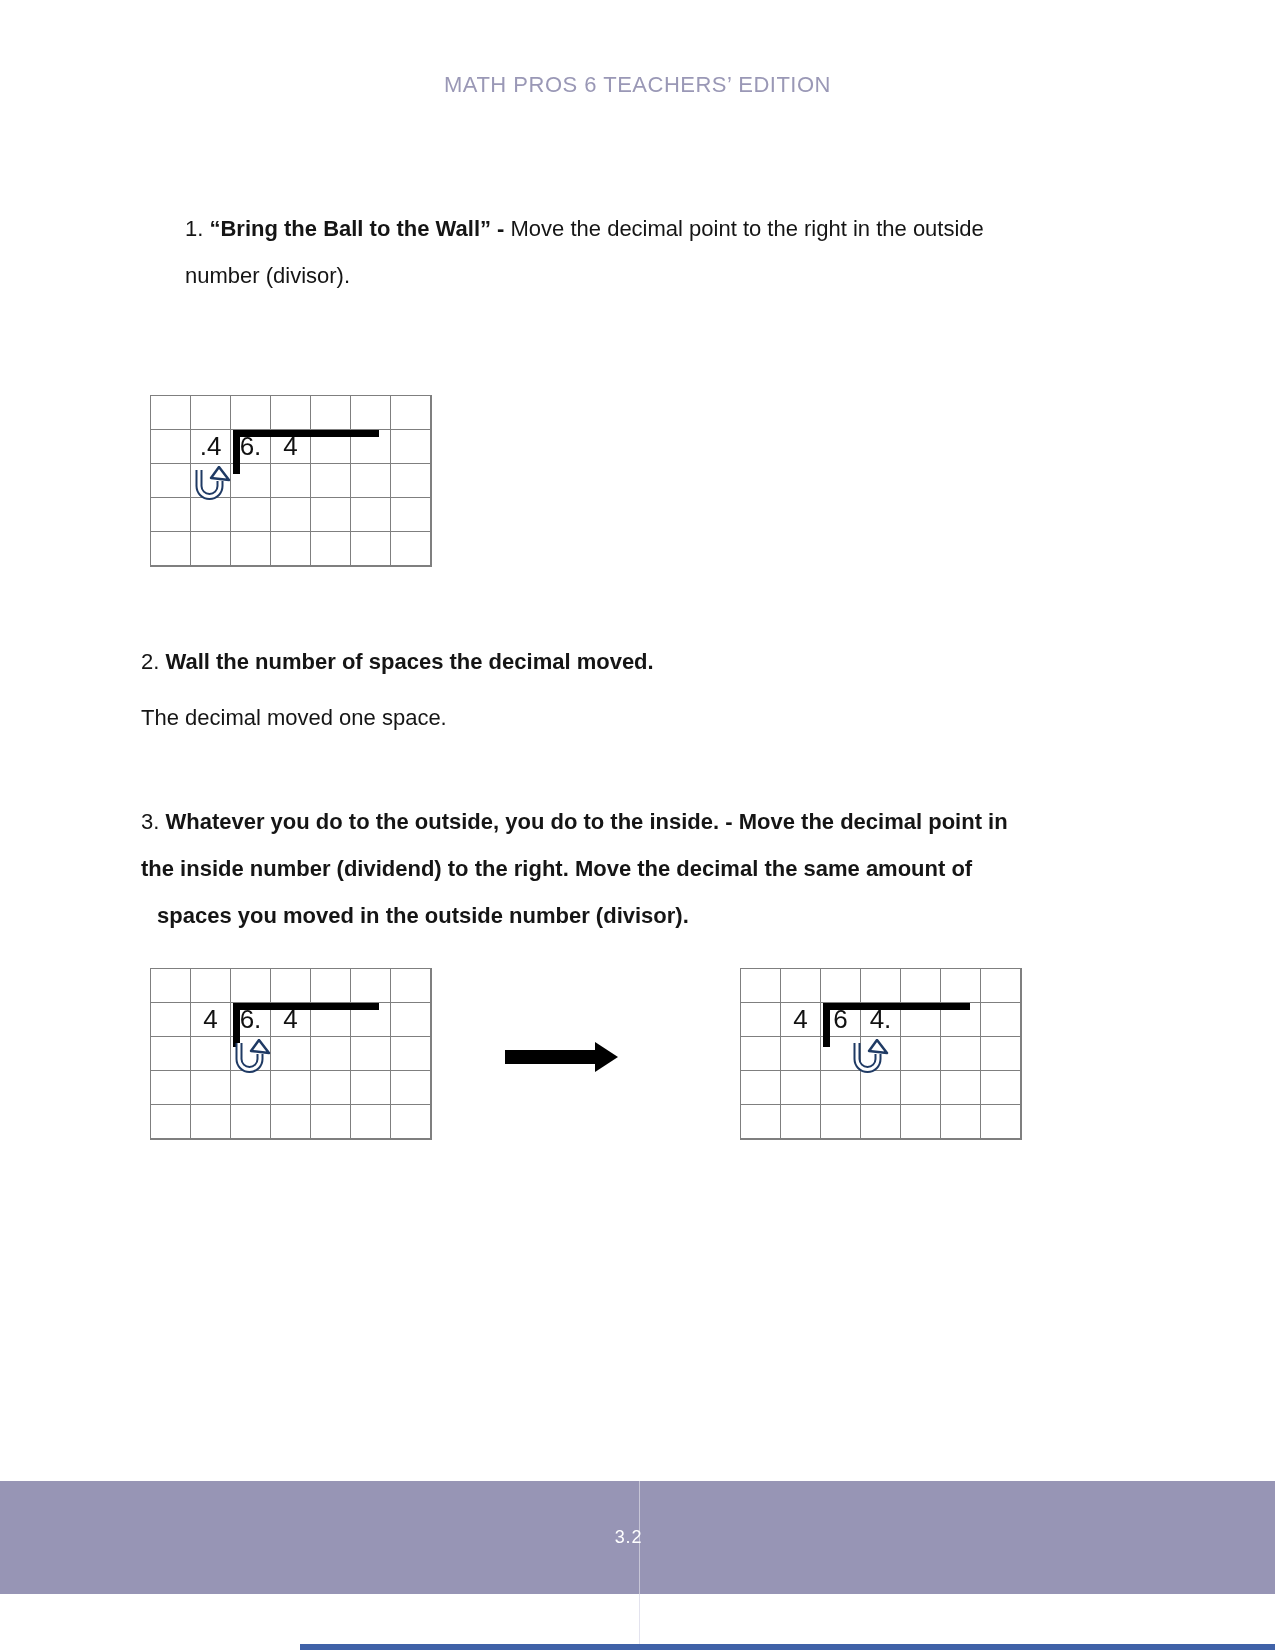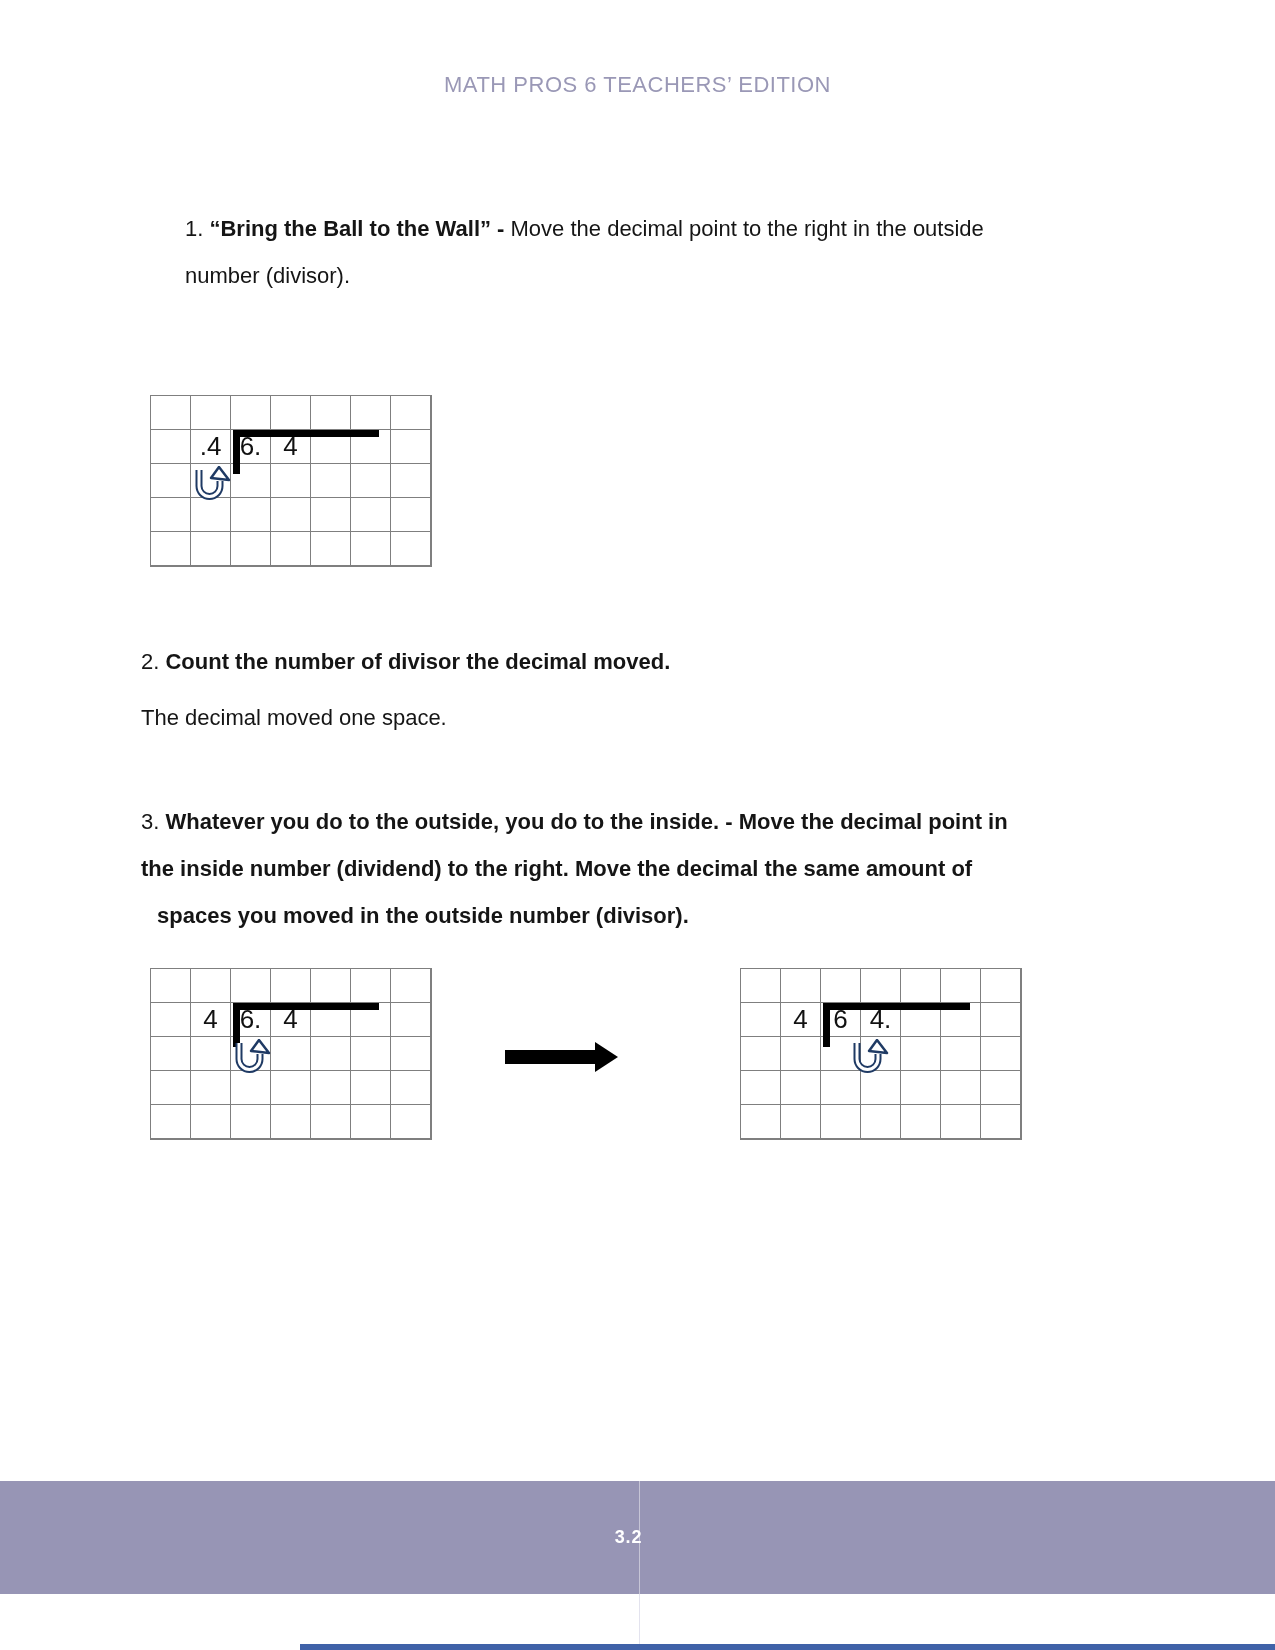--- a/index.html
+++ b/index.html
@@ -36,21 +36,21 @@
   .black-arrow .shaft{position:absolute;left:0;top:8px;width:90px;height:14px;background:#000;}
   .black-arrow .head{position:absolute;left:90px;top:0;width:0;height:0;
       border-left:23px solid #000;border-top:15px solid transparent;border-bottom:15px solid transparent;}
 
   
   .footer-band{position:absolute;left:0;top:1481px;width:100%;height:113px;background:#9795b5;}
   .footer-divider{position:absolute;left:639px;top:0;width:1px;height:100%;background:rgba(255,255,255,0.45);}
   .footer-text{position:absolute;left:0;top:0;width:100%;height:100%;
       display:flex;align-items:center;justify-content:center;
       color:#ffffff;font-size:18px;letter-spacing:0.8px;}
-  .footer-text .num{font-weight:700;margin-right:18px;}
+  .footer-text .num{font-weight:400;margin-right:18px;}
   .below-divider{position:absolute;left:639px;top:1594px;width:1px;height:56px;background:#e3e3ee;}
   .bottom-strip{position:absolute;left:300px;right:0;bottom:0;height:6px;background:#4062a8;}
 </style>
 </head>
 <body>
 
 <div class="page">
 
   <div class="header">
     <span style="color: rgb(154, 152, 182);">MATH PROS 6 TEACHERS’ EDITION</span>
@@ -96,21 +96,21 @@
       <div class="cell" style="left: 240px; top: 136px; width: 40px; height: 34px; border-right-color: rgb(127, 127, 127); border-bottom-color: rgb(127, 127, 127);"></div>
       <div class="bracket-v" style="left: 82px; top: 34px; height: 44px; background: rgb(0, 0, 0);"></div>
       <div class="bracket-h" style="left: 82px; top: 34px; width: 146px; background: rgb(0, 0, 0);"></div>
       <div class="curl-arrow" style="left: 39px; top: 70px;"><svg width="42" height="38" viewBox="0 0 42 38">
           <path d="M9,4 L9,20 A10.5,10.5 0 0 0 30,20 L30,15" fill="none" stroke="#1f3a64" stroke-width="7"></path>
           <path d="M9,4 L9,20 A10.5,10.5 0 0 0 30,20 L30,15" fill="none" stroke="#ffffff" stroke-width="3"></path>
           <polygon points="29,1 39,14 21,12" fill="#ffffff" stroke="#1f3a64" stroke-width="2.5" stroke-linejoin="round"></polygon>
         </svg></div>
     </div>
 
-  <p class="para" id="p-step2h"><span>2. </span><span style="font-weight: 700;">Count the number of divisor the decimal moved.</span></p>
+  <p class="para" id="p-step2h"><span>2. </span><span style="font-weight: 700;">Wall the number of spaces the decimal moved.</span></p>
   <p class="para" id="p-step2b"><span>The decimal moved one space.</span></p>
 
   <p class="para" id="p-step3"><span>3. </span><span style="font-weight: 700;">Whatever you do to the outside, you do to the inside. - Move the decimal point in</span><br><span style="font-weight: 700;">the inside number (dividend) to the right. Move the decimal the same amount of</span><br><span style="font-weight: 700; margin-left: 16px;">spaces you moved in the outside number (divisor).</span></p>
 
   <div class="dgrid" id="grid2a" style="width: 280px; height: 170px; border-color: rgb(127, 127, 127);">
       <div class="cell" style="left: 0px; top: 0px; width: 40px; height: 34px; border-right-color: rgb(127, 127, 127); border-bottom-color: rgb(127, 127, 127);"></div>
       <div class="cell" style="left: 40px; top: 0px; width: 40px; height: 34px; border-right-color: rgb(127, 127, 127); border-bottom-color: rgb(127, 127, 127);"></div>
       <div class="cell" style="left: 80px; top: 0px; width: 40px; height: 34px; border-right-color: rgb(127, 127, 127); border-bottom-color: rgb(127, 127, 127);"></div>
       <div class="cell" style="left: 120px; top: 0px; width: 40px; height: 34px; border-right-color: rgb(127, 127, 127); border-bottom-color: rgb(127, 127, 127);"></div>
       <div class="cell" style="left: 160px; top: 0px; width: 40px; height: 34px; border-right-color: rgb(127, 127, 127); border-bottom-color: rgb(127, 127, 127);"></div>

